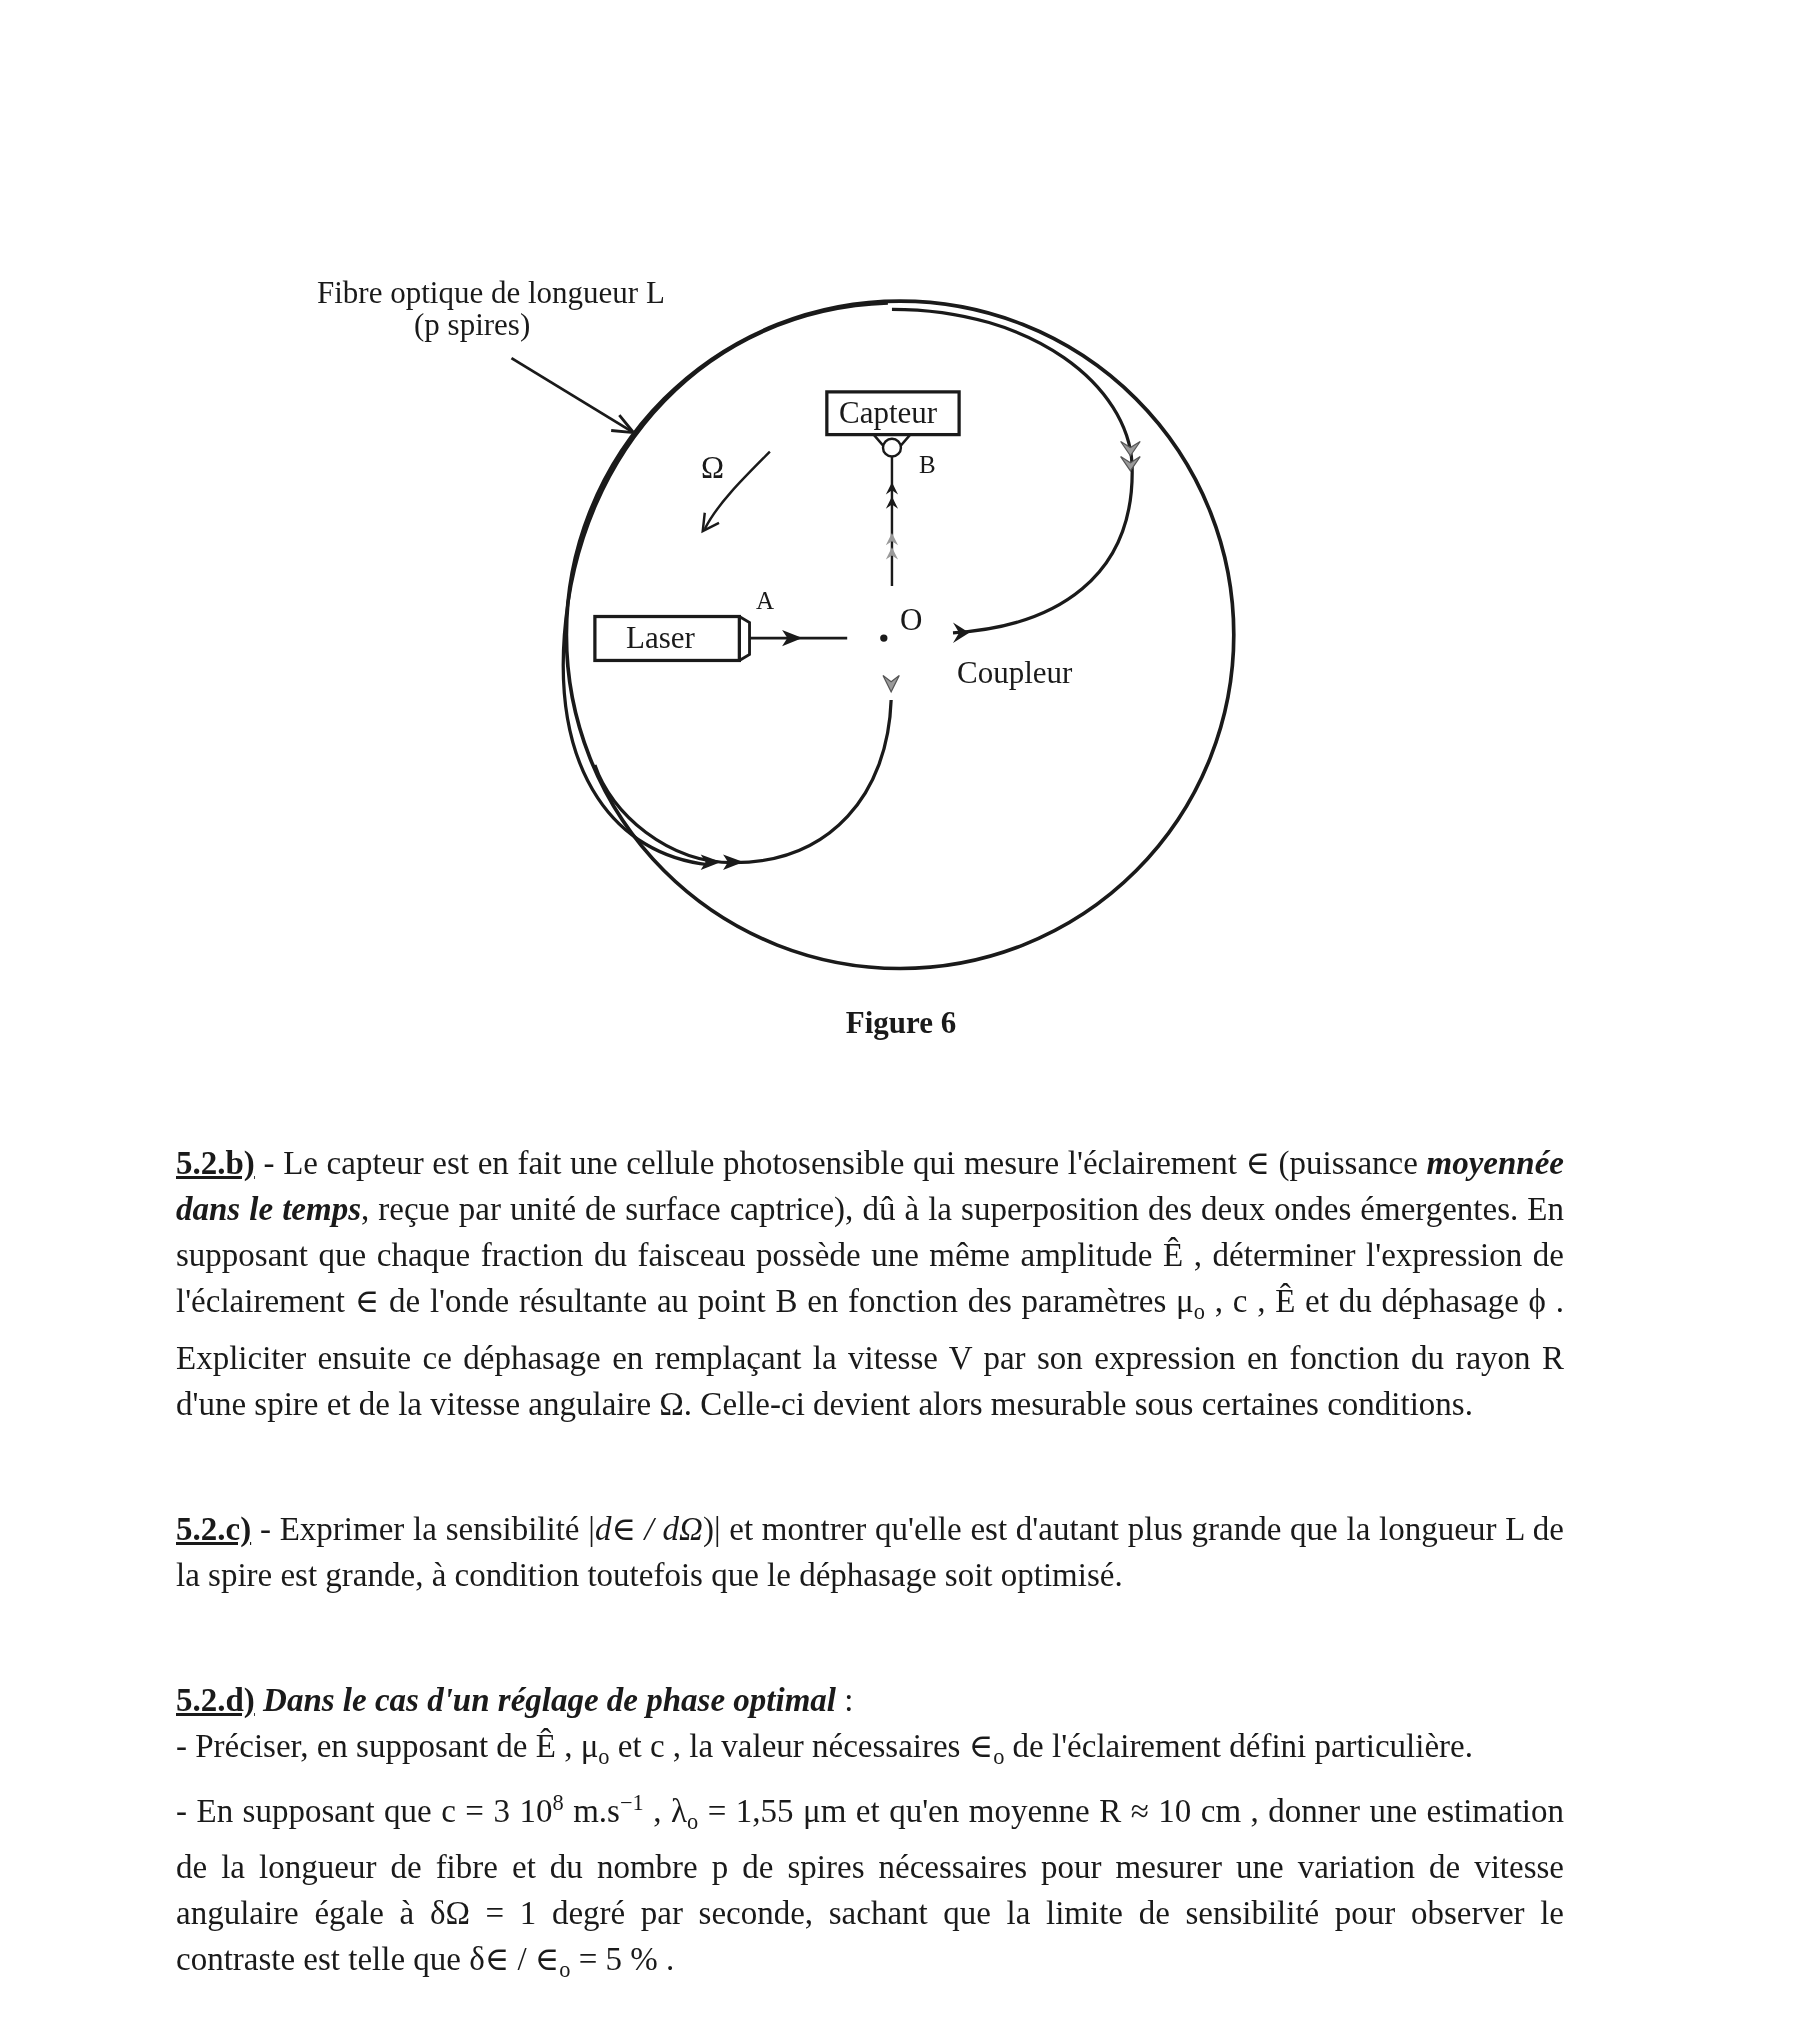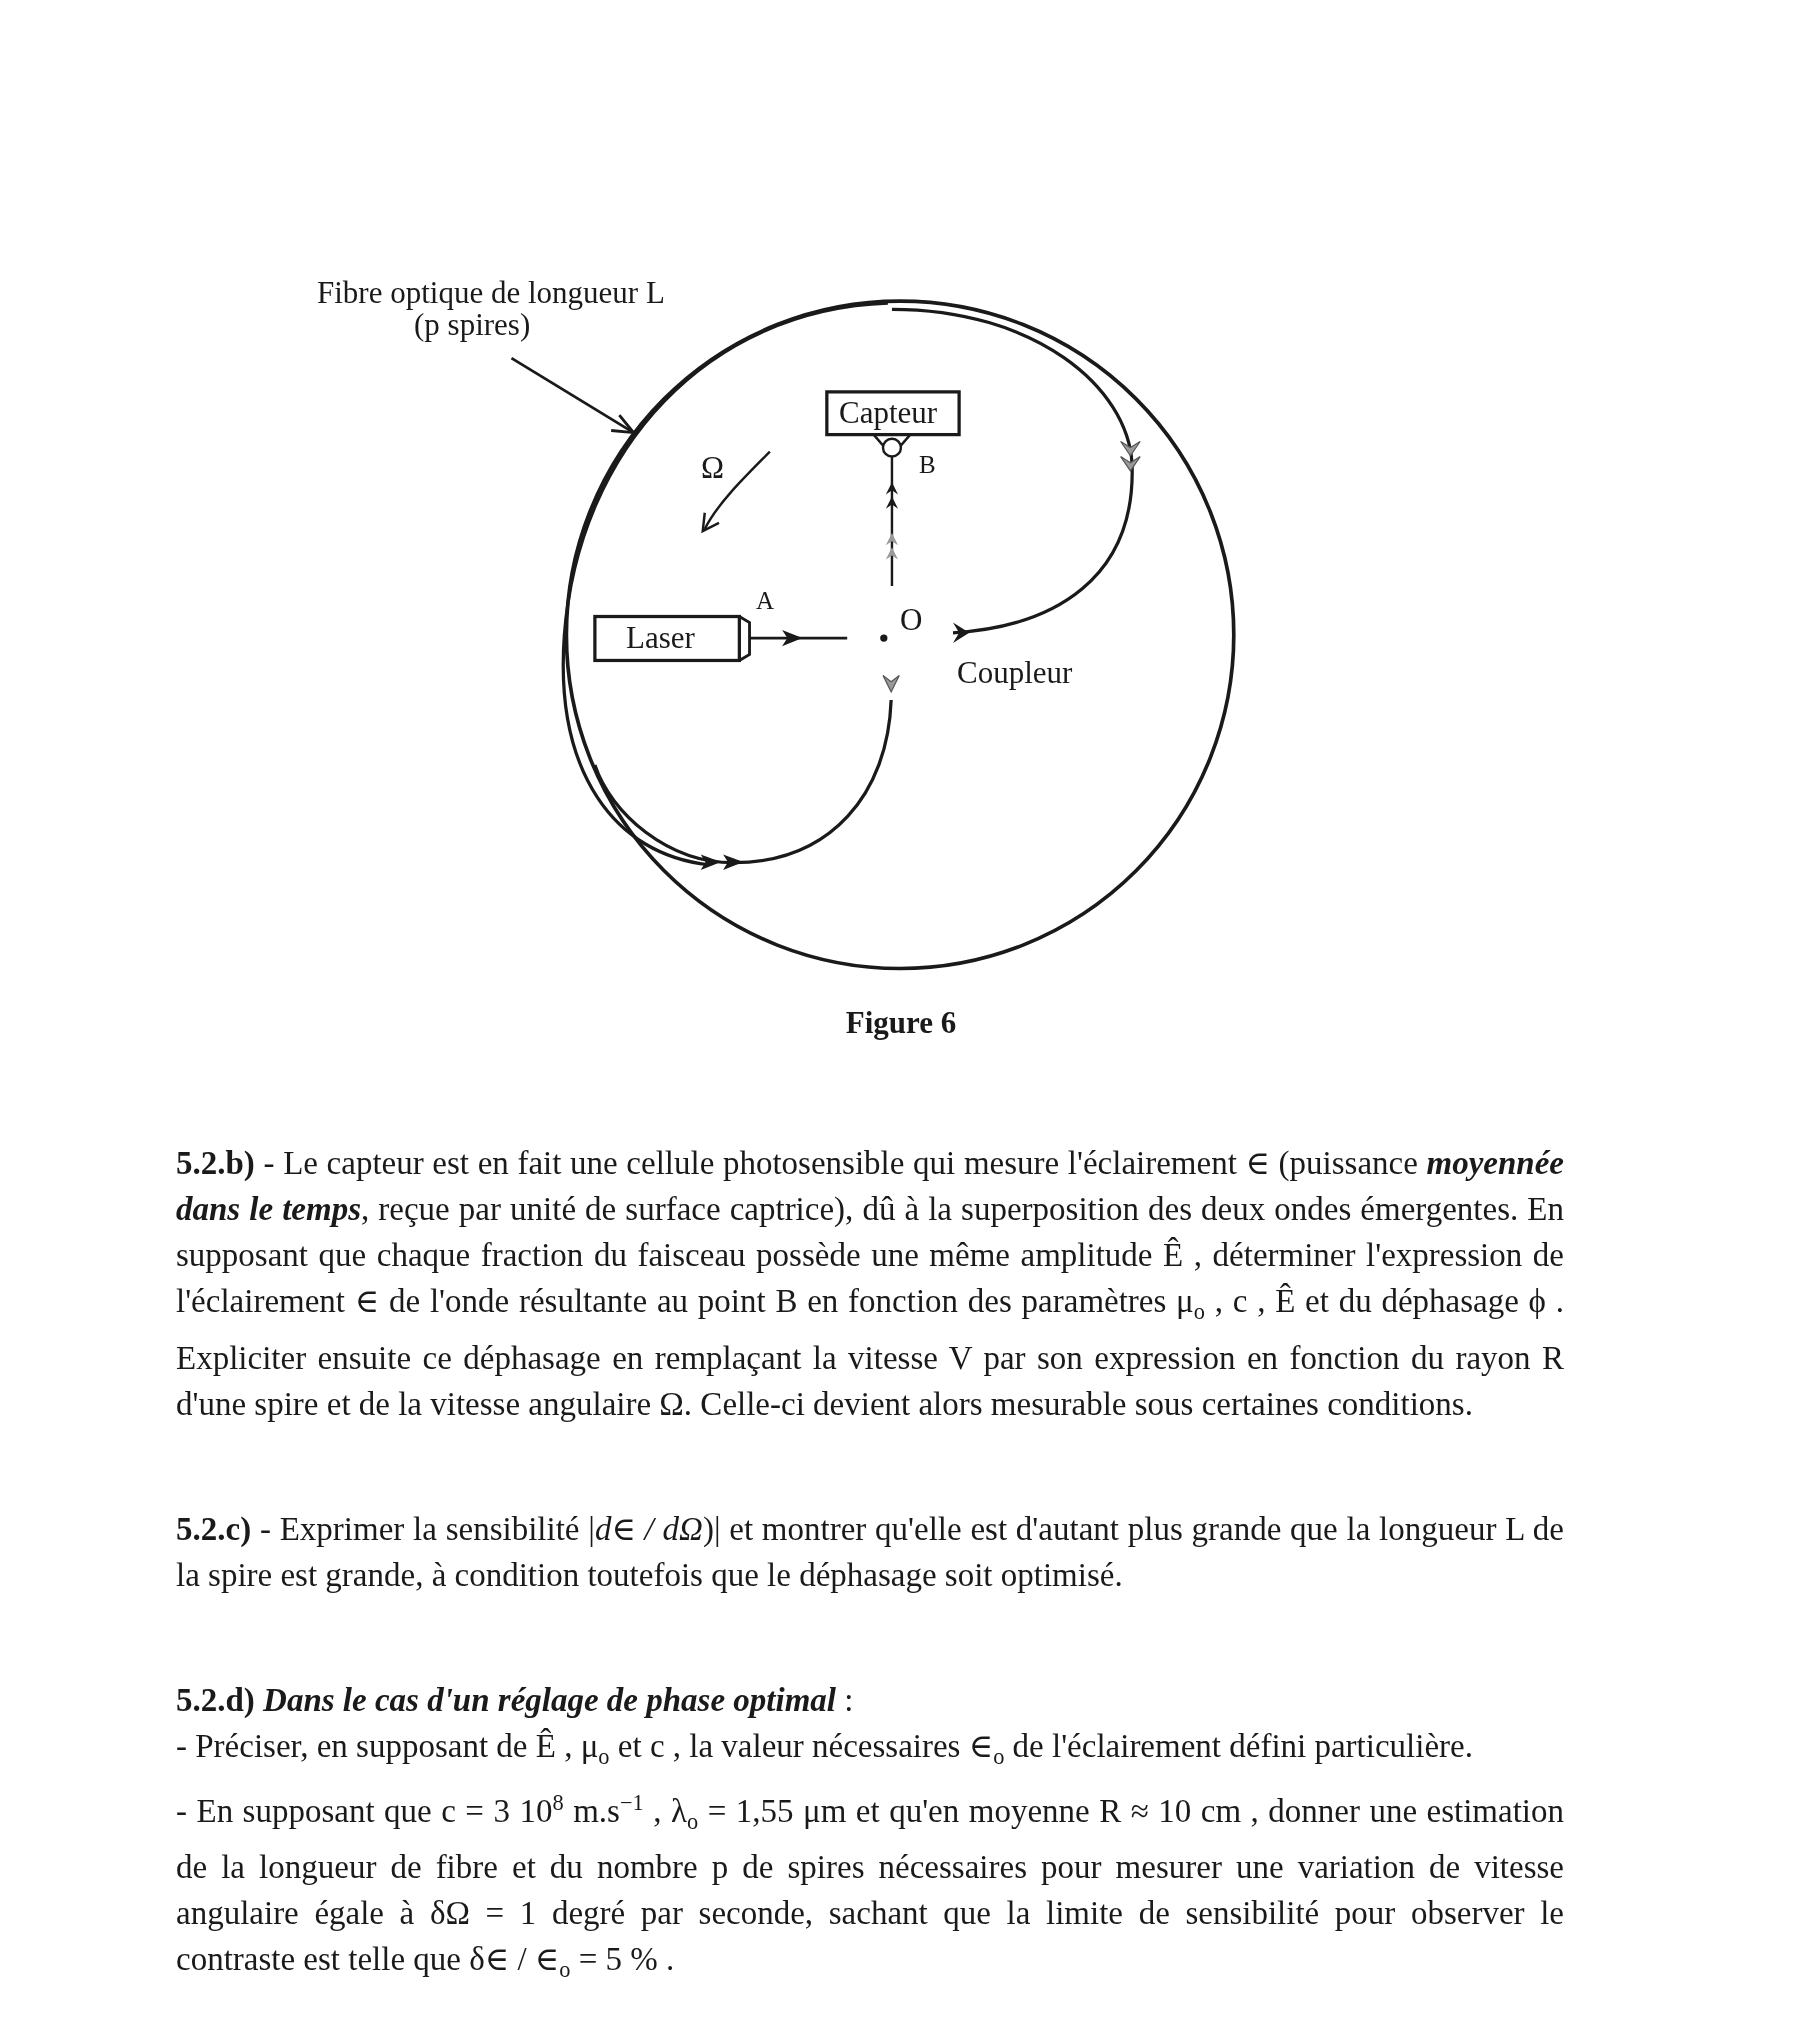--- a/index.html
+++ b/index.html
@@ -5,21 +5,21 @@
     html, body { margin: 0; padding: 0; background: #ffffff; }
     body { width: 1802px; height: 2479px; position: relative; overflow: hidden;
            font-family: "Liberation Serif", "DejaVu Serif", serif; color: #1a1a1a; }
     .figure { position: absolute; left: 17px; top: 0; width: 1802px; height: 997px; }
     .figure svg { position: absolute; left: 0; top: 0; }
     .fig-label { position: absolute; font-size: 31px; line-height: 1; white-space: nowrap; }
     .fig-caption { position: absolute; left: 0; width: 1802px; top: 1005px; text-align: center;
                    font-weight: bold; font-size: 31px; }
     .text-block { position: absolute; left: 176px; width: 1388px; font-size: 33px; line-height: 46px; text-align: justify; }
     .para { margin: 0; }
-    .para .lbl { font-weight: bold; }
+    .para .lbl { font-weight: bold; text-decoration: underline; }
     .para .emph { font-style: italic; font-weight: bold; }
     .sym { font-style: normal; }
     .sub { font-size: 22.4px; vertical-align: -6.5px; }
     .sup { font-size: 22.4px; vertical-align: 12.2px; }
   </style>
 </head>
 <body>
 
 <div class="figure">
   <svg width="1802" height="997" viewBox="0 0 4428 2450">

